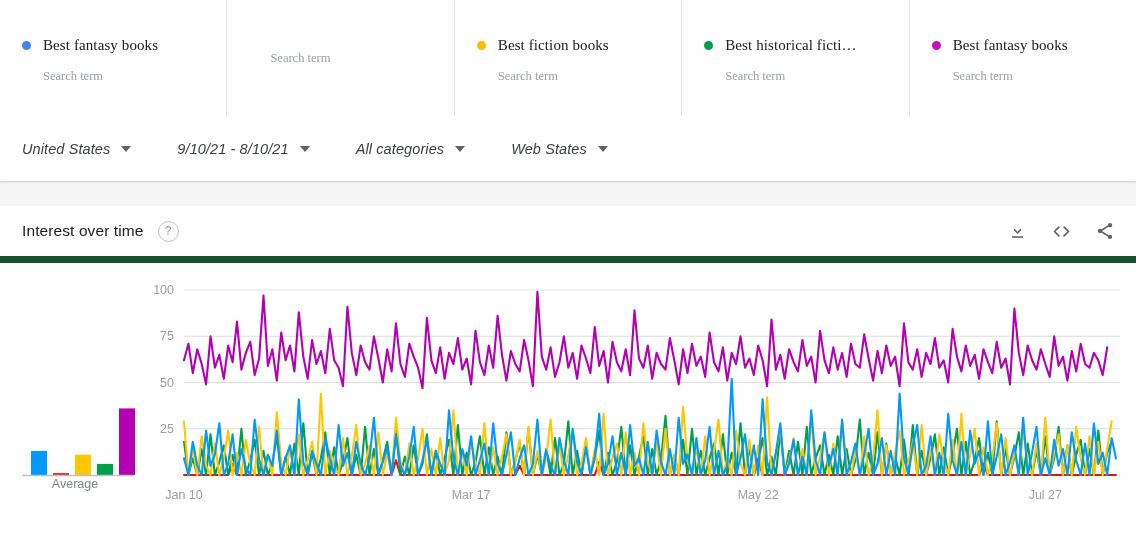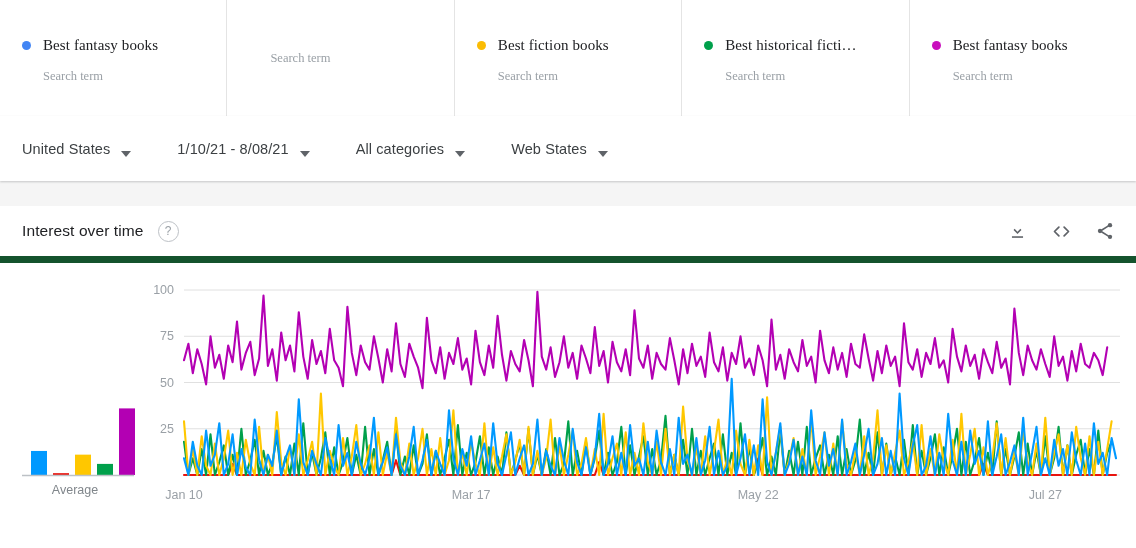--- a/index.html
+++ b/index.html
@@ -31,21 +31,21 @@
     font-size:12.5px;color:#9aa0a6;margin-top:15px;margin-left:21px;line-height:14px;
   }
 
   
   .filter-bar{
     width:1136px;height:65px;background:#fff;display:flex;align-items:center;
     box-sizing:border-box;padding-left:22px;
     box-shadow:0 1px 2px rgba(60,64,67,.25);position:relative;z-index:3;
   }
   .filter{
-    display:flex;align-items:flex-end;margin-right:46px;cursor:pointer;
+    display:flex;align-items:center;margin-right:46px;cursor:pointer;font-style:italic;
   }
   .filter-label{font-size:14.5px;color:#3c4043;letter-spacing:.1px;}
   .caret{
     width:0;height:0;margin-left:11px;
     border-left:5px solid transparent;border-right:5px solid transparent;
     border-top:6px solid #5f6368;
   }
 
   
   .gutter{width:1136px;height:25px;background:#f5f5f5;}
@@ -67,21 +67,21 @@
   .head-spacer{flex:1 1 auto;}
   .head-actions{display:flex;align-items:center;gap:22px;}
   .act{width:22px;height:22px;display:flex;align-items:center;justify-content:center;cursor:pointer;}
   .act svg{display:block;}
 
   
   .chart-body{position:relative;height:285px;}
   .avg-panel{position:absolute;left:0;top:0;width:150px;height:285px;}
   .avg-svg{display:block;}
   .avg-caption{
-    position:absolute;left:0;top:220px;width:150px;text-align:center;
+    position:absolute;left:0;top:214px;width:150px;text-align:center;
     font-size:12.5px;color:#80868b;
   }
   .plot-panel{position:absolute;left:150px;top:0;right:0;height:285px;text-align:right;}
   .plot-svg{display:block;}
   .axis-text{font-size:12.5px;fill:#9aa0a6;font-family:"Liberation Sans","DejaVu Sans",sans-serif;}
 </style>
 </head>
 <body>
 
 <div class="app">
@@ -119,21 +119,21 @@
         <div class="legend-sub">Search term</div>
       </div>
     </div>
 
   <div class="filter-bar" id="filter-bar">
       <div class="filter">
         <span class="filter-label">United States</span>
         <span class="caret"></span>
       </div>
       <div class="filter">
-        <span class="filter-label">1/10/21 - 8/08/21</span>
+        <span class="filter-label">9/10/21 - 8/10/21</span>
         <span class="caret"></span>
       </div>
       <div class="filter">
         <span class="filter-label">All categories</span>
         <span class="caret"></span>
       </div>
       <div class="filter">
         <span class="filter-label">Web States</span>
         <span class="caret"></span>
       </div>

